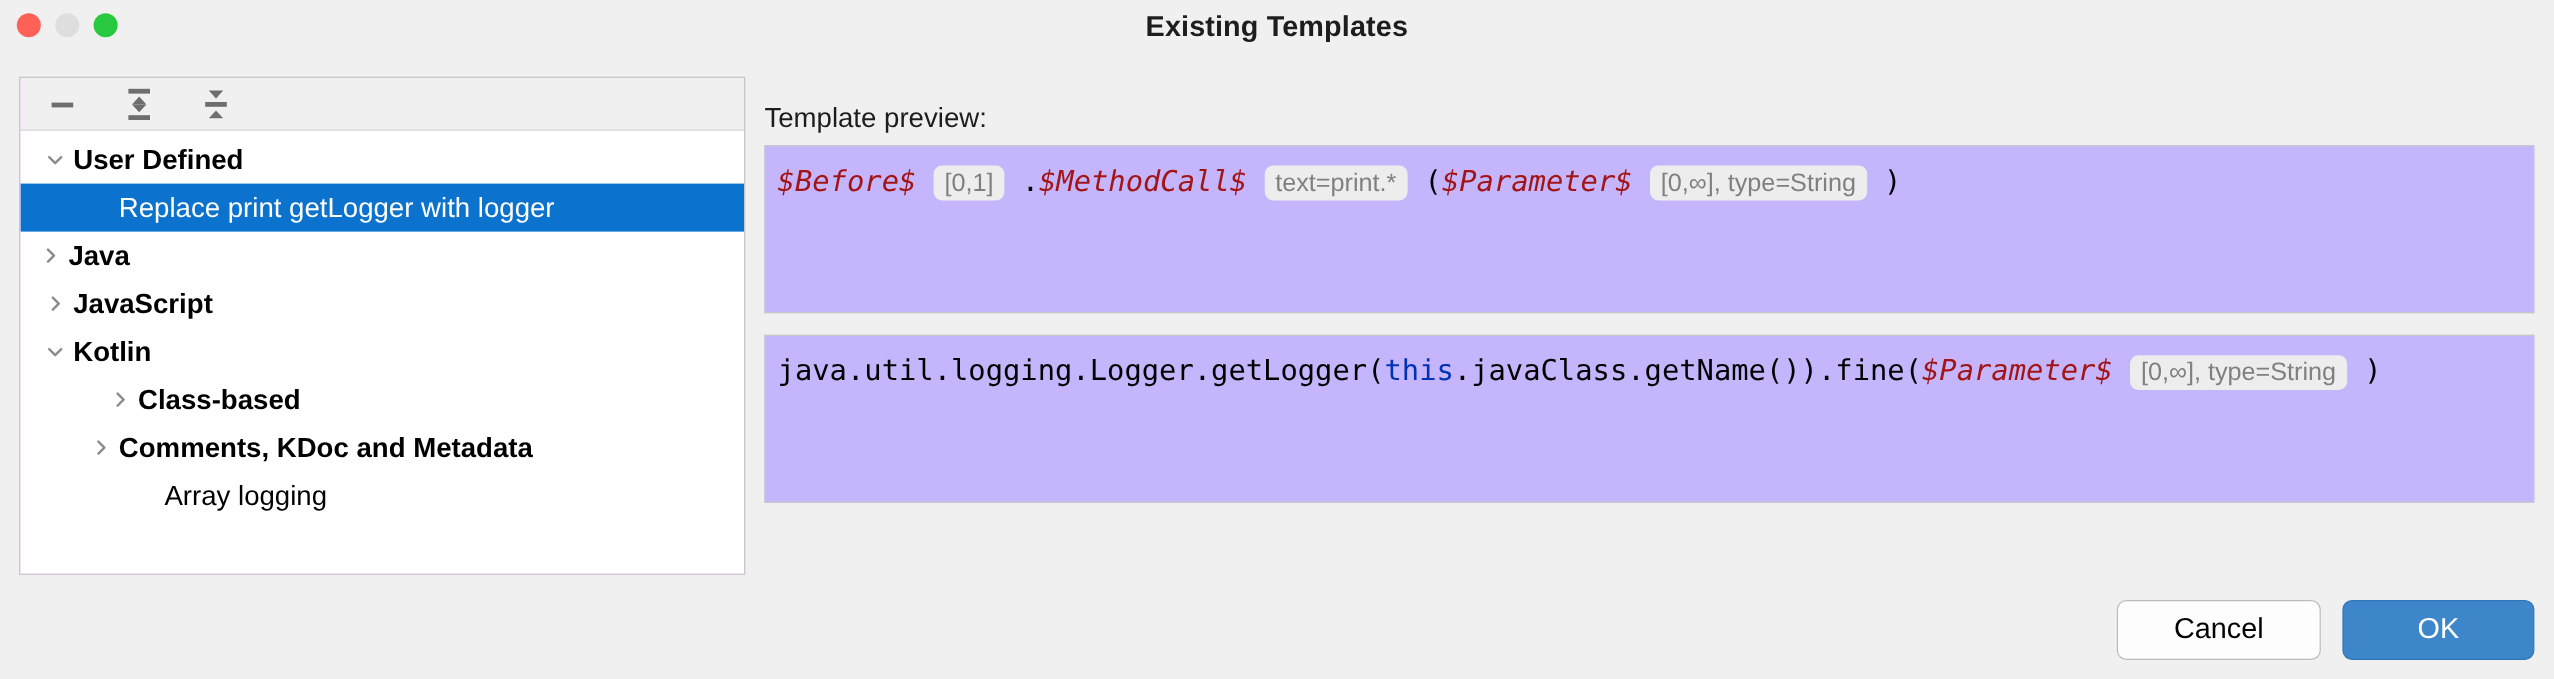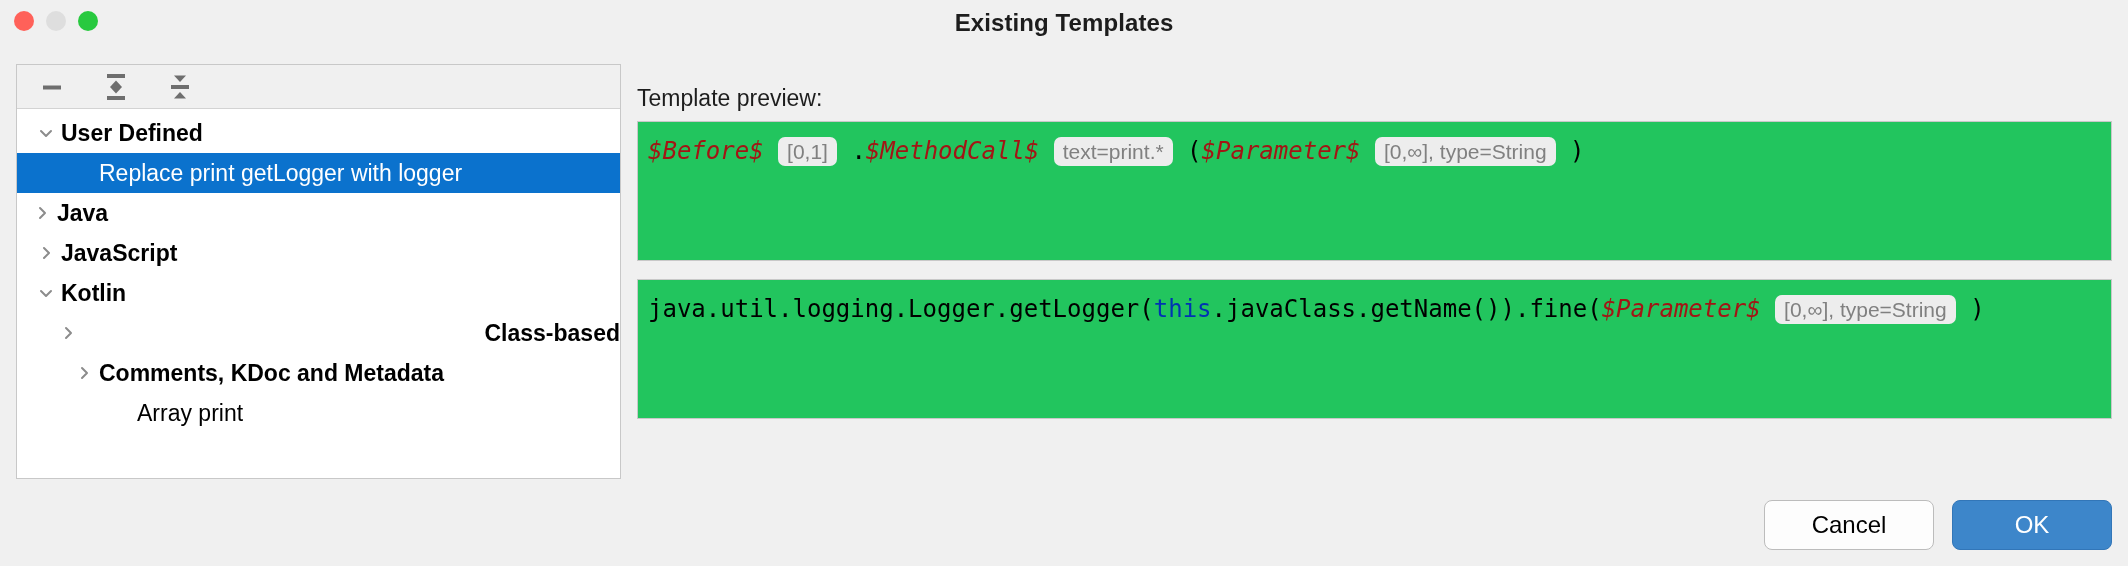--- a/index.html
+++ b/index.html
@@ -132,21 +132,21 @@
     width: 1475px;
   }
   #preview-caption {
     font-size: 23px;
     color: #1d1d1d;
     line-height: 26px;
     margin-bottom: 10px;
     margin-top: 29px;
   }
   .code-box {
-    background: #22c55e;
+    background: #c4b5fd;
     border: 1px solid #c8c8c8;
     box-sizing: border-box;
     overflow: hidden;
     padding: 12px 10px 10px 10px;
   }
   #search-box {
     height: 140px;
   }
   #replace-box {
     height: 140px;
@@ -277,39 +277,39 @@
           <span class="label">JavaScript</span>
         </div>
         <div class="tree-row bold" style="padding-left: 14px;">
           <span class="twisty">
             <svg width="20" height="20" viewBox="0 0 20 20">
               <path fill="none" stroke="#8c8c8c" stroke-width="2" stroke-linecap="round" stroke-linejoin="round" d="M5 8 L10 13 L15 8"></path>
             </svg>
           </span>
           <span class="label">Kotlin</span>
         </div>
-        <div class="tree-row bold" style="padding-left: 36px; justify-content: space-between;">
+        <div class="tree-row bold" style="padding-left: 68px;">
           <span class="twisty">
             <svg width="20" height="20" viewBox="0 0 20 20">
               <path fill="none" stroke="#8c8c8c" stroke-width="2" stroke-linecap="round" stroke-linejoin="round" d="M8 5 L13 10 L8 15"></path>
             </svg>
           </span>
           <span class="label">Class-based</span>
         </div>
         <div class="tree-row bold" style="padding-left: 52px;">
           <span class="twisty">
             <svg width="20" height="20" viewBox="0 0 20 20">
               <path fill="none" stroke="#8c8c8c" stroke-width="2" stroke-linecap="round" stroke-linejoin="round" d="M8 5 L13 10 L8 15"></path>
             </svg>
           </span>
           <span class="label">Comments, KDoc and Metadata</span>
         </div>
         <div class="tree-row" style="padding-left: 90px;">
           <span class="twisty"></span>
-          <span class="label">Array print</span>
+          <span class="label">Array logging</span>
         </div>
       </div>
 
   </div>
 
   <div id="right">
     <div id="preview-caption">Template preview:</div>
 
     <div id="search-box" class="code-box">
       <div class="code-line" id="search-line"><span class="var">$Before$</span> <span class="chip">[0,1]</span> <span class="plain">.</span><span class="var">$MethodCall$</span> <span class="chip">text=print.*</span> <span class="plain">(</span><span class="var">$Parameter$</span> <span class="chip">[0,∞], type=String</span> <span class="plain">)</span></div>

